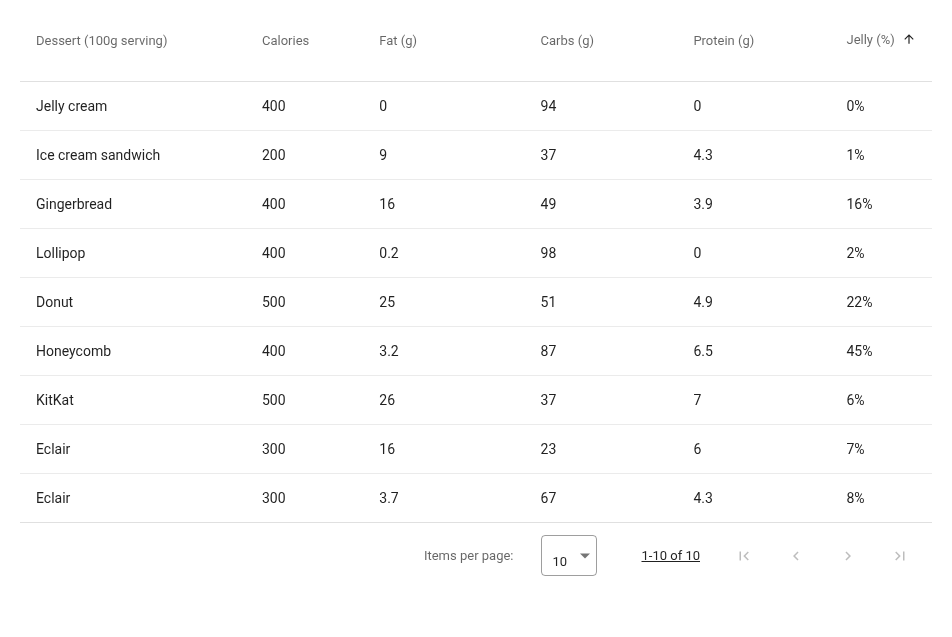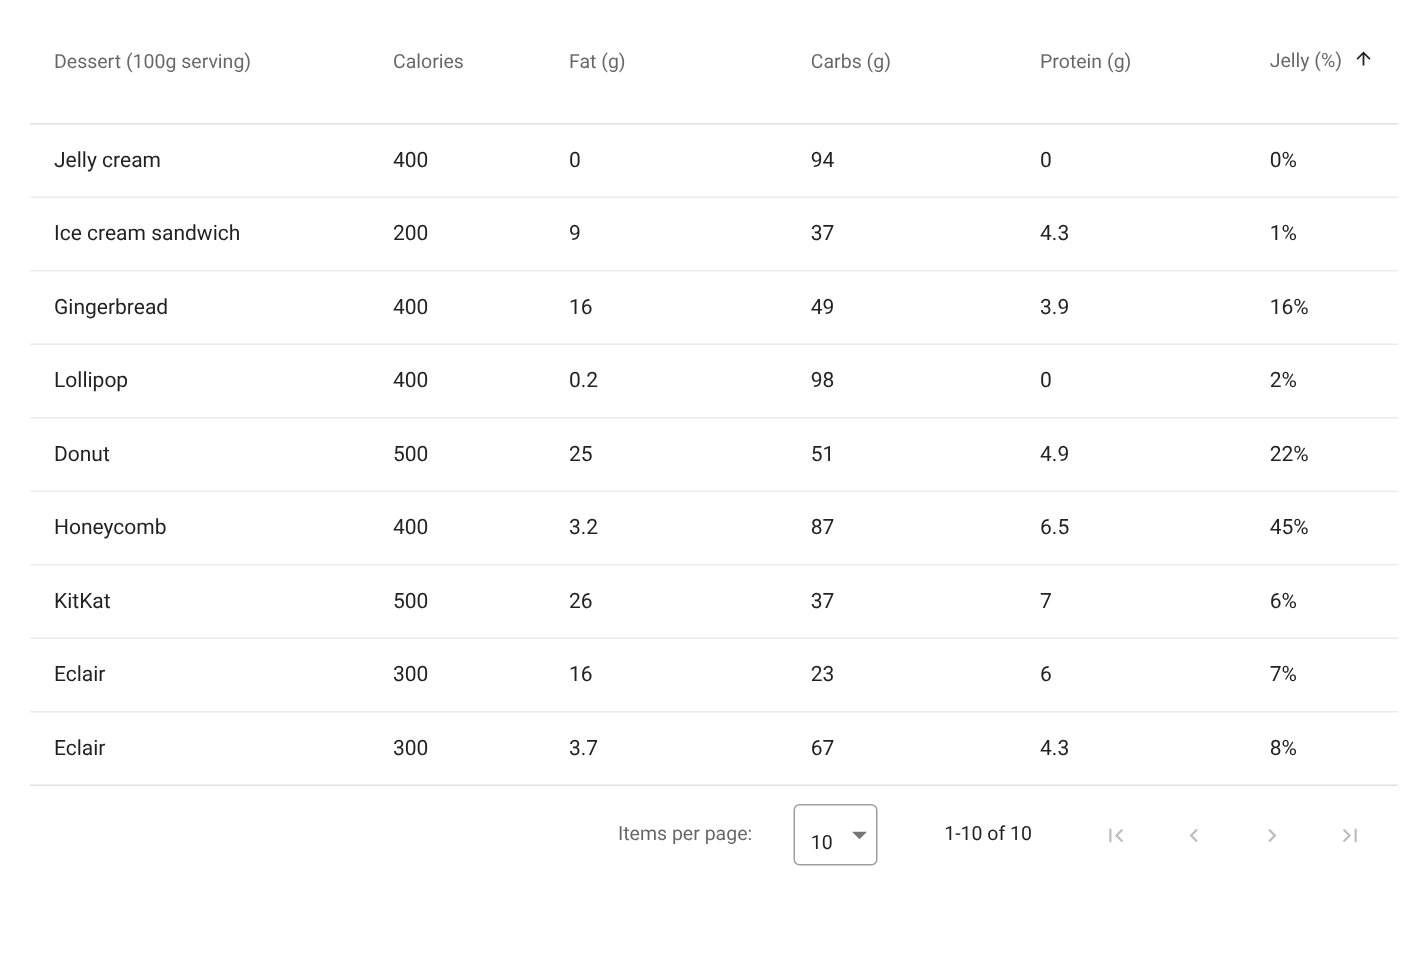--- a/index.html
+++ b/index.html
@@ -71,22 +71,23 @@
       position: absolute;
       right: 6px;
       top: 50%;
       transform: translateY(-50%);
       width: 0; height: 0;
       border-left: 5px solid transparent;
       border-right: 5px solid transparent;
       border-top: 5px solid rgba(0,0,0,0.54);
     }
     .range {
-      margin-right: 20px;
-      color: rgba(0,0,0,0.87);
+      margin-right: 8px;
+      color: rgba(0,0,0,0.87);
+      text-decoration: underline;
     }
     .nav-btn {
       background: none;
       border: none;
       padding: 6px;
       cursor: pointer;
       color: rgba(0,0,0,0.26);
       display: inline-flex;
       align-items: center;
       justify-content: center;

